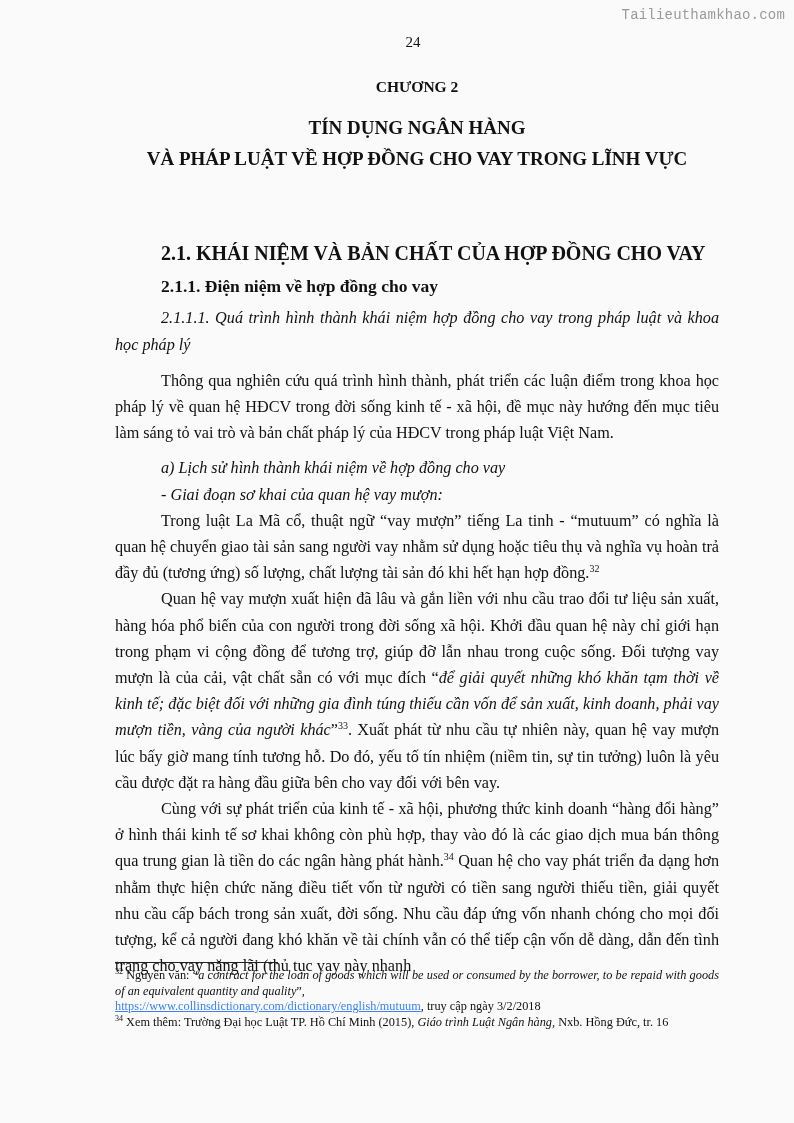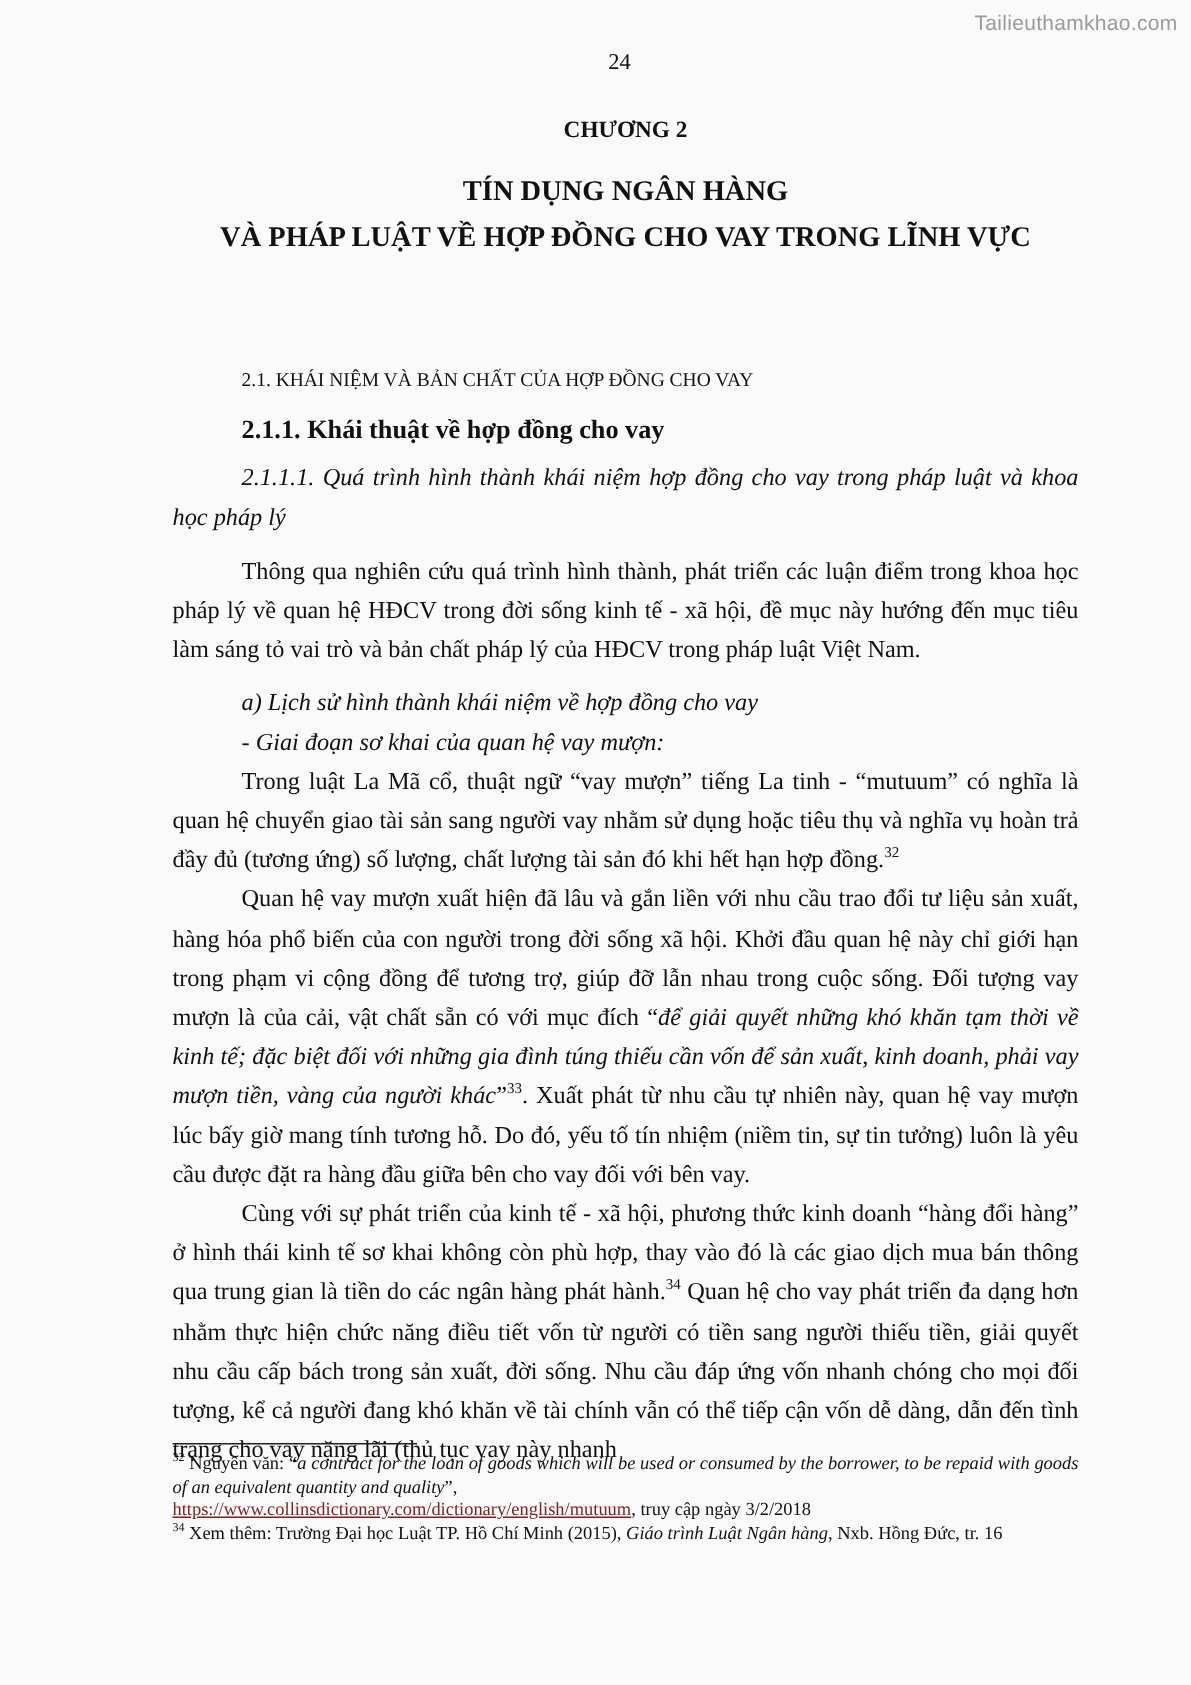--- a/index.html
+++ b/index.html
@@ -1,59 +1,59 @@
 <!DOCTYPE html>
 <html><head>
   <meta charset="utf-8">
   <style>
     html, body { margin: 0; padding: 0; }
     body {
       width: 794px; height: 1123px; background: #fafafa; position: relative; overflow: hidden;
       font-family: "Liberation Serif", "DejaVu Serif", serif; color: #111;
     }
     .watermark {
-      position: absolute; top: 7px; right: 9px; font-family: Liberation Sans, sans-serif;
+      position: absolute; top: 7px; right: 9px; font-family: Liberation Mono, monospace;
       font-size: 14px; color: #9a9a9a; letter-spacing: 0.2px;
     }
     .page-number { position: absolute; top: 34px; left: 0; width: 100%; text-align: center; font-size: 15px; padding-left: 32px; box-sizing: border-box; }
     .chapter { position: absolute; top: 78px; left: 0; width: 100%; text-align: center; font-weight: bold; font-size: 15.5px; padding-left: 40px; box-sizing: border-box; }
     .title-block { position: absolute; top: 112px; left: 115px; width: 604px; text-align: center; font-weight: bold; font-size: 19px; line-height: 31px; }
     .title-block div { margin: 0; }
     .title-block .t1 { margin-bottom: 4px; }
     .content { position: absolute; top: 240px; left: 115px; width: 604px; font-size: 16.2px; line-height: 26.2px; }
-    .h2-1 { font-weight: normal; font-size: 13px; padding-left: 46px; margin: 0 0 7px 0; }
+    .h2-1 { font-weight: bold; font-size: 20px; padding-left: 46px; margin: 0 0 7px 0; }
     .h3-1 { font-weight: bold; font-size: 17.5px; padding-left: 46px; margin: 0 0 6px 0; }
     .h4 { font-style: italic; text-indent: 46px; text-align: justify; margin: 0 0 10px 0; }
     p { margin: 0; text-align: justify; }
     .indent { text-indent: 46px; }
     .gap { margin-bottom: 9px; }
     .italic-line { font-style: italic; padding-left: 46px; }
     sup { font-size: 10px; vertical-align: super; line-height: 0; }
     em { font-style: italic; }
     .fn-rule { position: absolute; top: 962px; left: 115px; width: 163px; border-top: 1px solid #222; }
     .footnotes { position: absolute; top: 968px; left: 115px; width: 604px; font-size: 12.3px; line-height: 15.5px; }
     .footnotes .fn { margin: 0; text-align: justify; }
     .footnotes sup { font-size: 8px; }
-    .footnotes a { color: #7f1d1d; text-decoration: underline; }
+    .footnotes a { color: #3b82f6; text-decoration: underline; }
   </style>
 </head>
 <body>
 
 <div class="watermark">Tailieuthamkhao.com</div>
 <div class="page-number">24</div>
 <div class="chapter">CHƯƠNG 2</div>
 
 <div class="title-block">
   <div>TÍN DỤNG NGÂN HÀNG</div>
   <div>VÀ PHÁP LUẬT VỀ HỢP ĐỒNG CHO VAY TRONG LĨNH VỰC</div>
 </div>
 
 <div class="content">
   <div class="h2-1">2.1. KHÁI NIỆM VÀ BẢN CHẤT CỦA HỢP ĐỒNG CHO VAY</div>
-  <div class="h3-1">2.1.1. Khái thuật về hợp đồng cho vay</div>
+  <div class="h3-1">2.1.1. Điện niệm về hợp đồng cho vay</div>
   <div class="h4">2.1.1.1. Quá trình hình thành khái niệm hợp đồng cho vay trong pháp luật và khoa học pháp lý</div>
 
   <p class="indent gap">Thông qua nghiên cứu quá trình hình thành, phát triển các luận điểm trong khoa học pháp lý về quan hệ HĐCV trong đời sống kinh tế - xã hội, đề mục này hướng đến mục tiêu làm sáng tỏ vai trò và bản chất pháp lý của HĐCV trong pháp luật Việt Nam.</p>
 
   <p class="italic-line">a) Lịch sử hình thành khái niệm về hợp đồng cho vay</p>
   <p class="italic-line">- Giai đoạn sơ khai của quan hệ vay mượn:</p>
 
   <p class="indent">
     <span>Trong luật La Mã cổ, thuật ngữ “vay mượn” tiếng La tinh - “mutuum” có nghĩa là quan hệ chuyển giao tài sản sang người vay nhằm sử dụng hoặc tiêu thụ và nghĩa vụ hoàn trả đầy đủ (tương ứng) số lượng, chất lượng tài sản đó khi hết hạn hợp đồng.</span><sup>32</sup>
   </p>

